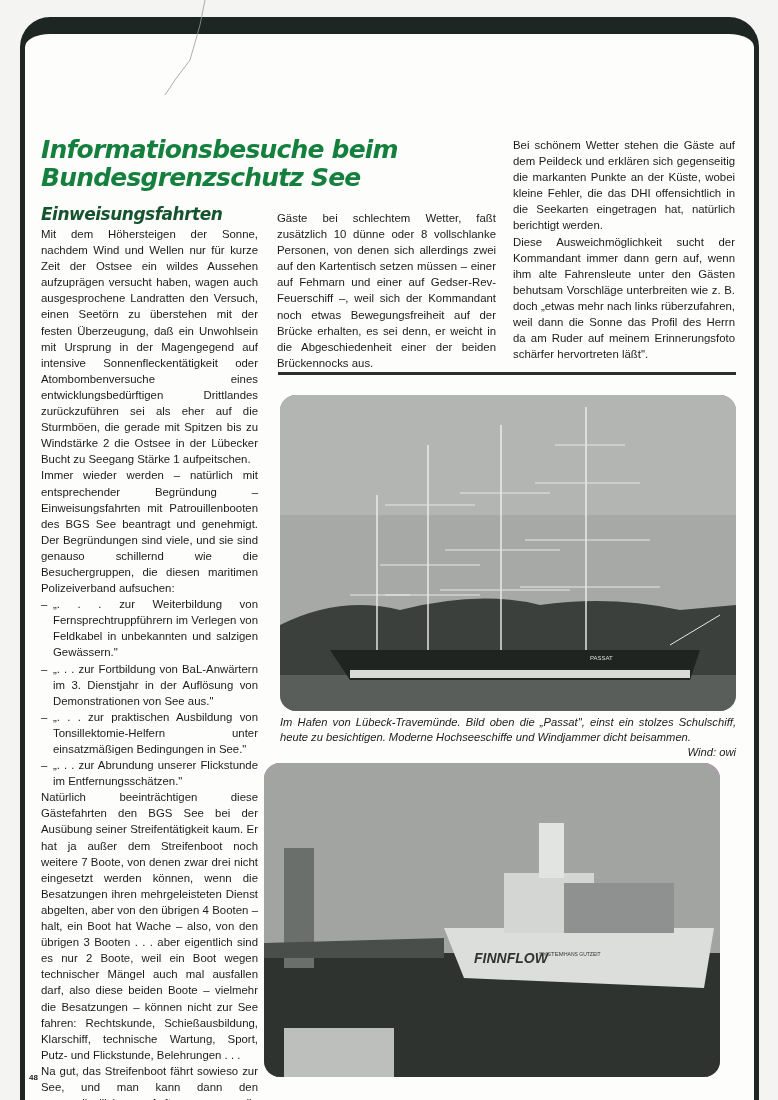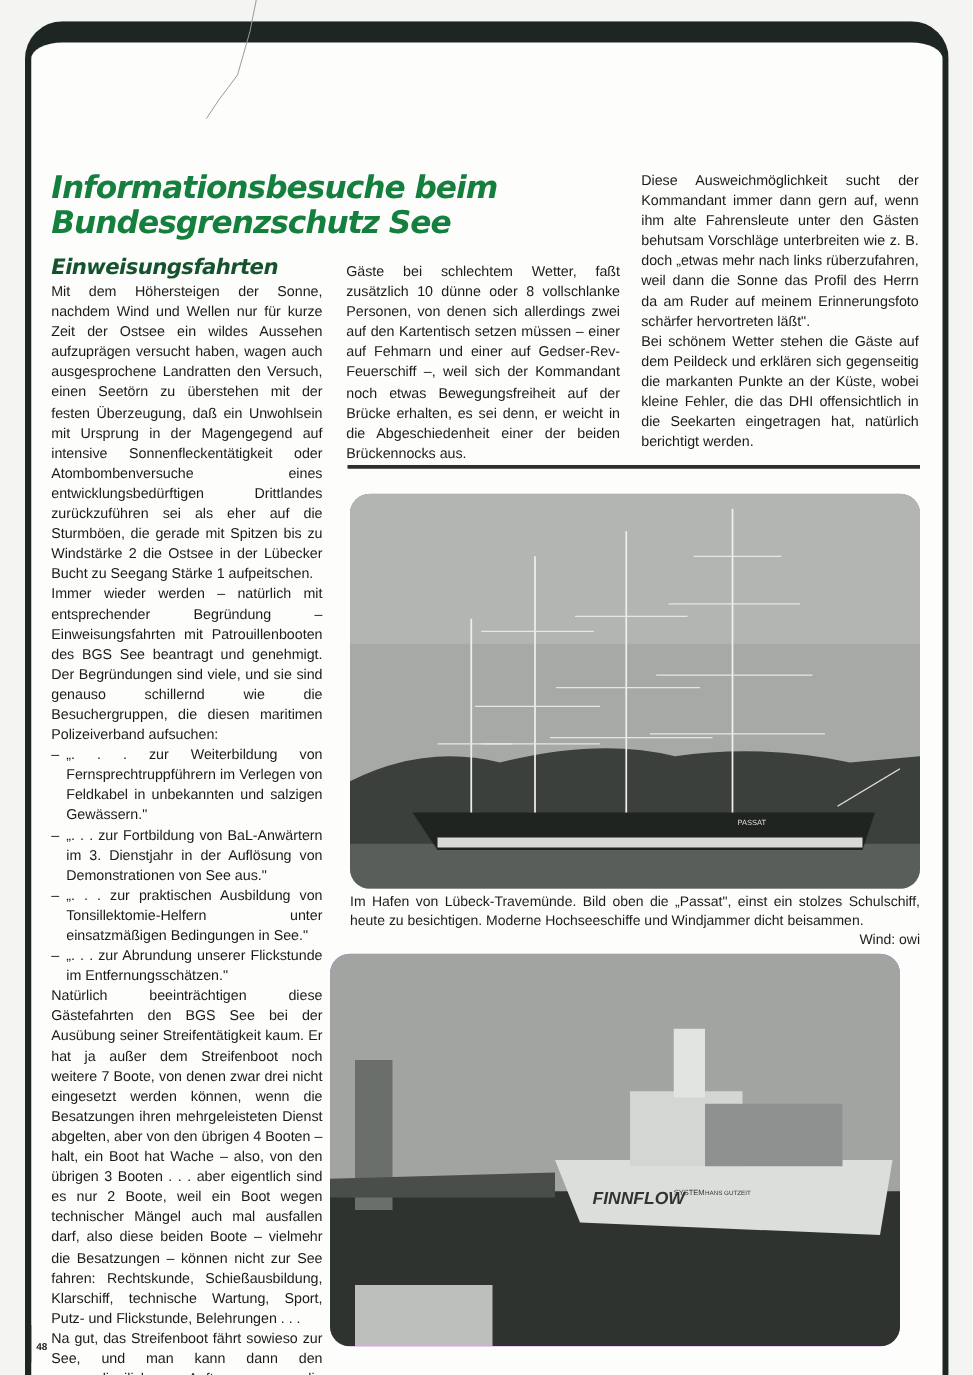--- a/index.html
+++ b/index.html
@@ -39,21 +39,21 @@
     position:absolute; left:278px; top:372px; width:458px; height:3px; background:#2a2f2c;
   }
   .photo {
     position:absolute; border-radius:16px; overflow:hidden;
   }
   .photo1 { left:280px; top:395px; width:456px; height:316px; background:#9a9c9a; }
   .photo2 { left:264px; top:763px; width:456px; height:314px; background:#d946ef; }
   .photo svg { width:100%; height:100%; display:block; }
   .caption {
     position:absolute; left:280px; top:715px; width:456px;
-    font-size:11.2px; line-height:15px; text-align:justify; margin:0;
+    font-size:11.2px; line-height:15px; font-style:italic; text-align:justify; margin:0;
   }
   .caption .credit { float:right; }
   .page-num {
     position:absolute; left:29px; top:1073px; font-size:8px; font-weight:bold;
   }
   .left-rule { position:absolute; left:20px; top:1060px; width:5px; height:30px; background:#1e2623; }
 </style>
 </head>
 <body>
 
@@ -87,22 +87,22 @@
   <p>Natürlich beeinträchtigen diese Gästefahrten den BGS See bei der Ausübung seiner Streifentätigkeit kaum. Er hat ja außer dem Streifenboot noch weitere 7 Boote, von denen zwar drei nicht eingesetzt werden können, wenn die Besatzungen ihren mehrgeleisteten Dienst abgelten, aber von den übrigen 4 Booten – halt, ein Boot hat Wache – also, von den übrigen 3 Booten . . . aber eigentlich sind es nur 2 Boote, weil ein Boot wegen technischer Mängel auch mal ausfallen darf, also diese beiden Boote – vielmehr die Besatzungen – können nicht zur See fahren: Rechtskunde, Schießausbildung, Klarschiff, technische Wartung, Sport, Putz- und Flickstunde, Belehrungen . . .</p>
   <p>Na gut, das Streifenboot fährt sowieso zur See, und man kann dann den grenzpolizeilichen Auftrag um die Informationsfahrt erweitern. Das spart dem Steuerzahler außerdem Geld und beeinträchtigt die Streifenfahrt kaum.</p>
 
 </div>
 
 <div class="col col2">
   <p>Gäste bei schlechtem Wetter, faßt zusätzlich 10 dünne oder 8 vollschlanke Personen, von denen sich allerdings zwei auf den Kartentisch setzen müssen – einer auf Fehmarn und einer auf Gedser-Rev-Feuerschiff –, weil sich der Kommandant noch etwas Bewegungsfreiheit auf der Brücke erhalten, es sei denn, er weicht in die Abgeschiedenheit einer der beiden Brückennocks aus.</p>
 </div>
 
 <div class="col col3">
+  <p>Bei schönem Wetter stehen die Gäste auf dem Peildeck und erklären sich gegenseitig die markanten Punkte an der Küste, wobei kleine Fehler, die das DHI offensichtlich in die Seekarten eingetragen hat, natürlich berichtigt werden.</p>
   <p>Diese Ausweichmöglichkeit sucht der Kommandant immer dann gern auf, wenn ihm alte Fahrensleute unter den Gästen behutsam Vorschläge unterbreiten wie z. B. doch „etwas mehr nach links rüberzufahren, weil dann die Sonne das Profil des Herrn da am Ruder auf meinem Erinnerungsfoto schärfer hervortreten läßt".</p>
-  <p>Bei schönem Wetter stehen die Gäste auf dem Peildeck und erklären sich gegenseitig die markanten Punkte an der Küste, wobei kleine Fehler, die das DHI offensichtlich in die Seekarten eingetragen hat, natürlich berichtigt werden.</p>
 </div>
 
 <div class="rule"></div>
 
 <div class="photo photo1">
   <svg viewBox="0 0 456 316" preserveAspectRatio="none">
     <rect x="0" y="0" width="456" height="316" fill="#a7a9a7"></rect>
     <rect x="0" y="0" width="456" height="120" fill="#b3b5b3"></rect>
     <path d="M0 230 Q60 200 120 215 Q200 195 260 210 Q330 200 400 215 L456 210 L456 290 L0 290 Z" fill="#3c403d"></path>
     <rect x="0" y="280" width="456" height="36" fill="#5a5e5b"></rect>

